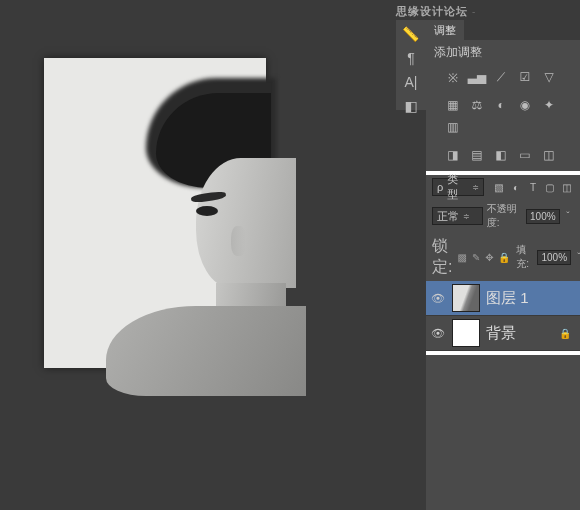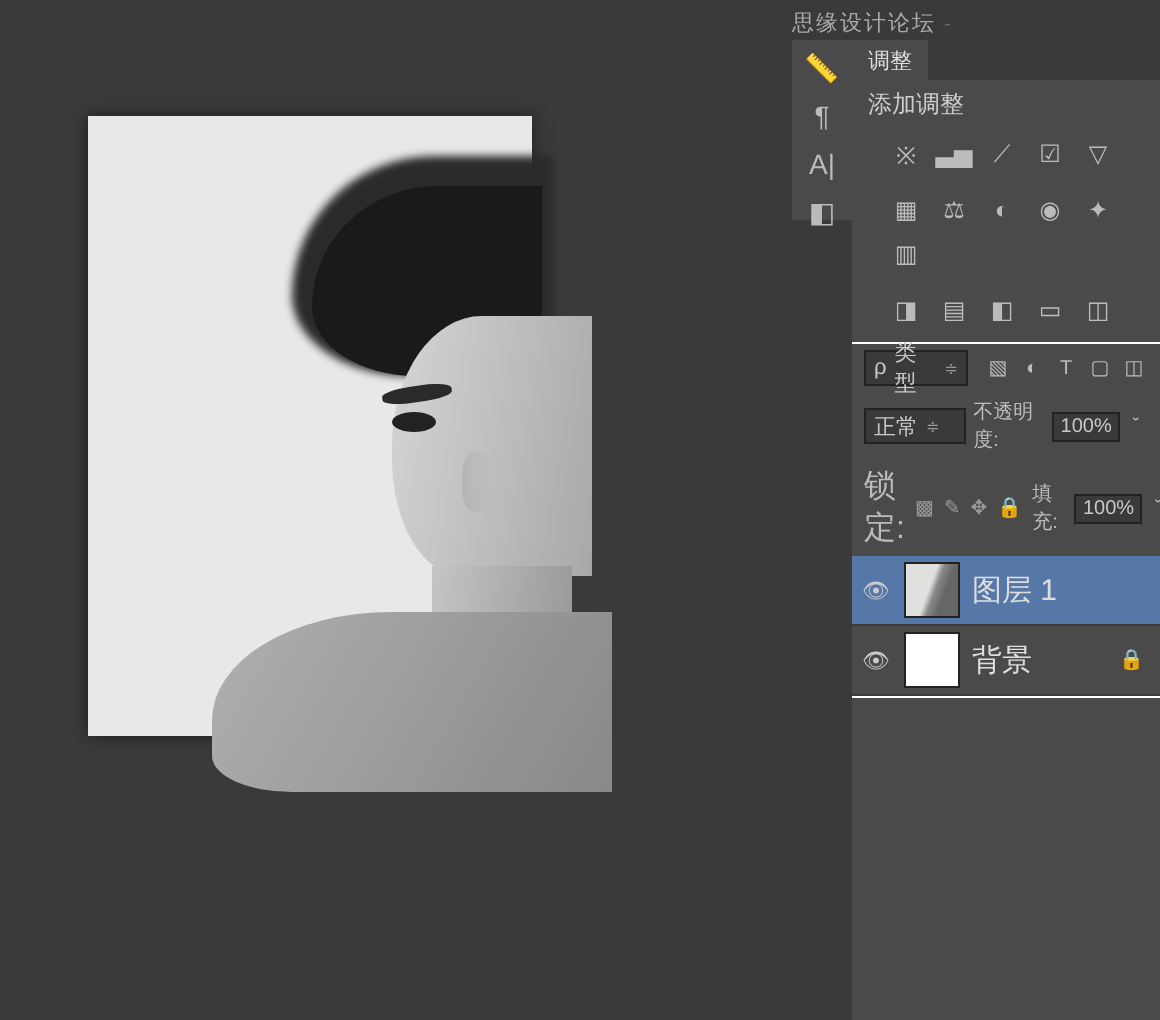--- a/index.html
+++ b/index.html
@@ -9,43 +9,43 @@
 .portrait{position:absolute;right:0;top:0;width:150px;height:310px}
 .hair{position:absolute;top:20px;right:-10px;width:130px;height:110px;background:#2a2a2a;border-radius:60% 0 0 50%/70% 0 0 40%;filter:blur(2px)}
 .hair2{position:absolute;top:35px;right:-5px;width:115px;height:95px;background:#1a1a1a;border-radius:60% 0 0 50%/70% 0 0 40%}
 .face{position:absolute;top:100px;right:-30px;width:100px;height:130px;background:linear-gradient(100deg,#d5d5d3,#a8a8a6);border-radius:45% 0 0 35%/50% 0 0 45%}
 .eye{position:absolute;top:148px;right:48px;width:22px;height:10px;background:#222;border-radius:50%}
 .brow{position:absolute;top:135px;right:40px;width:35px;height:8px;background:#2a2a2a;border-radius:40%;transform:rotate(-8deg)}
 .nose{position:absolute;top:168px;right:20px;width:15px;height:30px;background:linear-gradient(90deg,#b5b5b3,transparent);border-radius:40%}
 .neck{position:absolute;top:225px;right:-20px;width:70px;height:40px;background:linear-gradient(100deg,#c5c5c3,#989896)}
 .shirt{position:absolute;top:248px;right:-40px;width:200px;height:90px;background:linear-gradient(120deg,#b0b0ae,#888886);border-radius:45% 0 0 20%/60% 0 0 20%}
 .watermark{position:absolute;top:4px;left:396px;font-size:12px;color:#888;letter-spacing:1px}
-.watermark .w1{color:#aaa;font-weight:normal}
+.watermark .w1{color:#aaa;font-weight:bold}
 .watermark .w2{color:#666;font-size:10px;margin-left:4px}
 
 .tool-strip{position:absolute;left:396px;top:20px;width:30px;height:90px;background:#4a4a4a;display:flex;flex-direction:column;align-items:center;gap:8px;padding-top:6px}
 .tool-icon{width:20px;height:20px;display:flex;align-items:center;justify-content:center;color:#bbb;font-size:14px}
 
 .right-panel{position:absolute;left:426px;top:20px;width:154px;height:490px;background:#4a4a4a}
-.panel-section{border-bottom:1px solid #ffffff}
+.panel-section{border-bottom:4px solid #ffffff}
 .panel-tabs{display:flex;background:#3a3a3a;height:20px}
 .panel-tab{padding:3px 8px;font-size:11px;color:#999;cursor:pointer}
 .panel-tab.active{background:#4a4a4a;color:#ddd}
 .adj-label{padding:4px 8px;font-size:12px;color:#ccc}
 .adj-icons{display:flex;flex-wrap:wrap;gap:6px;padding:4px 8px 8px 18px}
 .adj-icon{width:18px;height:16px;display:flex;align-items:center;justify-content:center;color:#bbb;font-size:12px}
 
 .layers-panel{}
 .layer-toolbar{display:flex;align-items:center;padding:3px 6px;gap:4px;background:#4a4a4a}
 .dropdown{background:#3a3a3a;border:1px solid #222;padding:2px 4px;font-size:10px;color:#ccc;display:flex;align-items:center;gap:4px;height:18px}
 .dropdown .arrow{font-size:8px;color:#999}
 .layer-row2{display:flex;align-items:center;padding:3px 6px;gap:4px}
 .opacity-group{display:flex;align-items:center;gap:2px;margin-left:auto}
 .opacity-label{font-size:10px;color:#bbb}
-.opacity-val{background:#3a3a3a;border:1px solid #222;padding:1px 3px;font-size:10px;width:38px;text-align:right}
+.opacity-val{background:#3a3a3a;border:1px solid #222;padding:1px 3px;font-size:10px;width:38px;text-align:center}
 .lock-row{display:flex;align-items:center;padding:3px 6px;gap:5px}
 .lock-label{font-size:16px;color:#bbb}
 .lock-icon{width:14px;height:14px;display:flex;align-items:center;justify-content:center;color:#999;font-size:10px}
 
 .layer-list{background:#4a4a4a}
 .layer-item{display:flex;align-items:center;padding:3px 4px;gap:6px;border-bottom:1px solid #3a3a3a}
 .layer-item.selected{background:#5578a8}
 .eye-icon{width:16px;height:16px;display:flex;align-items:center;justify-content:center;color:#ccc;font-size:11px}
 .thumb{width:28px;height:28px;background:#ddd;border:1px solid #222;position:relative;flex-shrink:0}
 .thumb.portrait-thumb{background:linear-gradient(110deg,#e0e0de 45%,#888 55%,#666 70%)}

